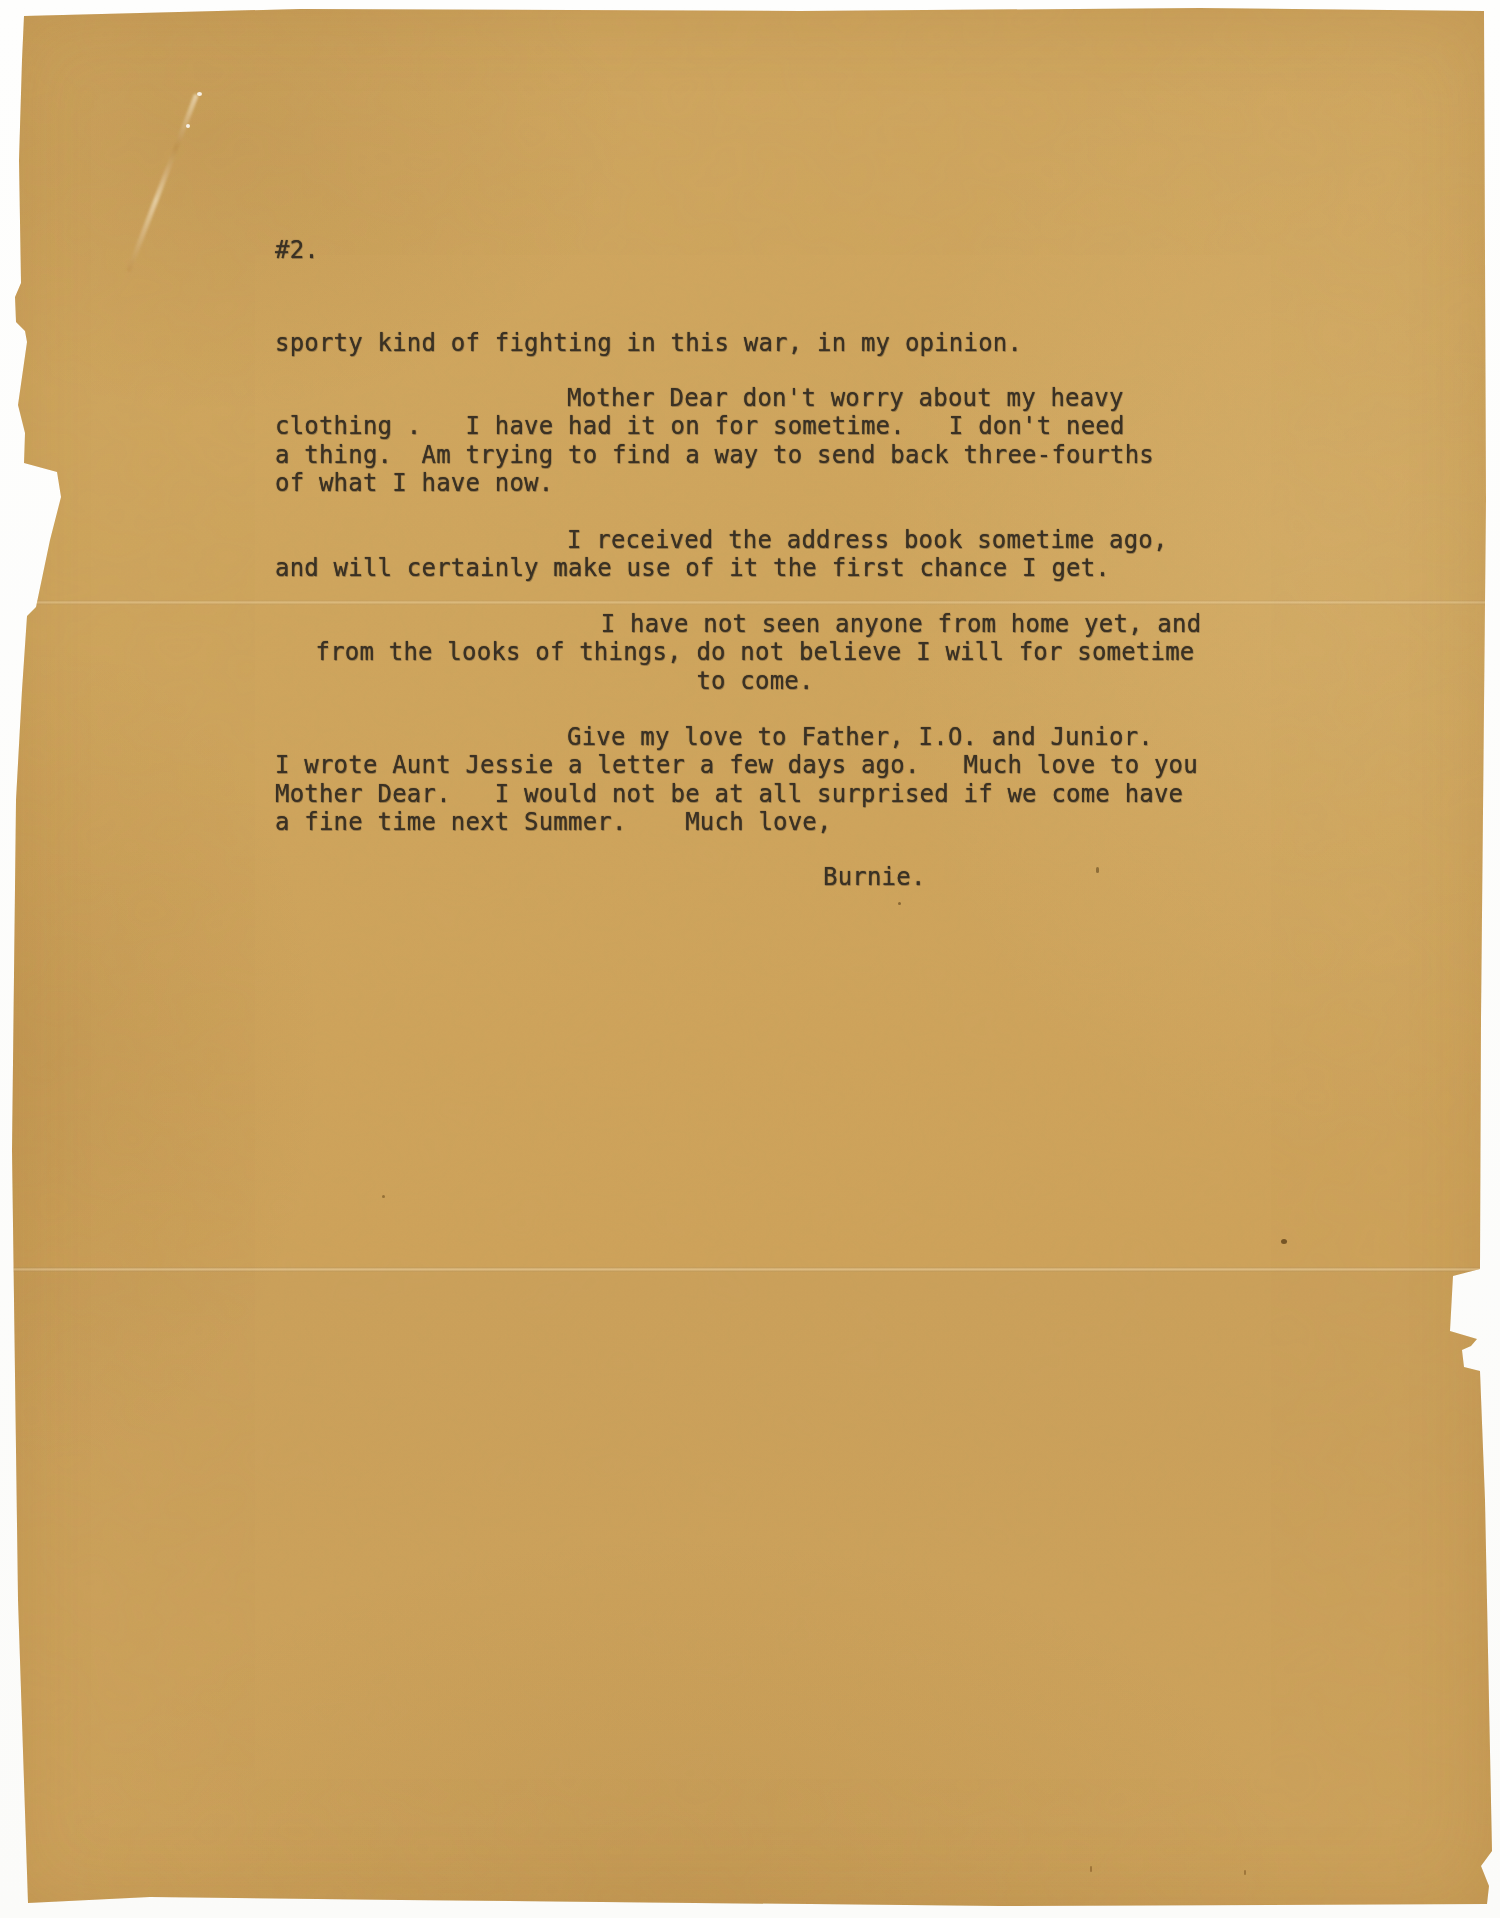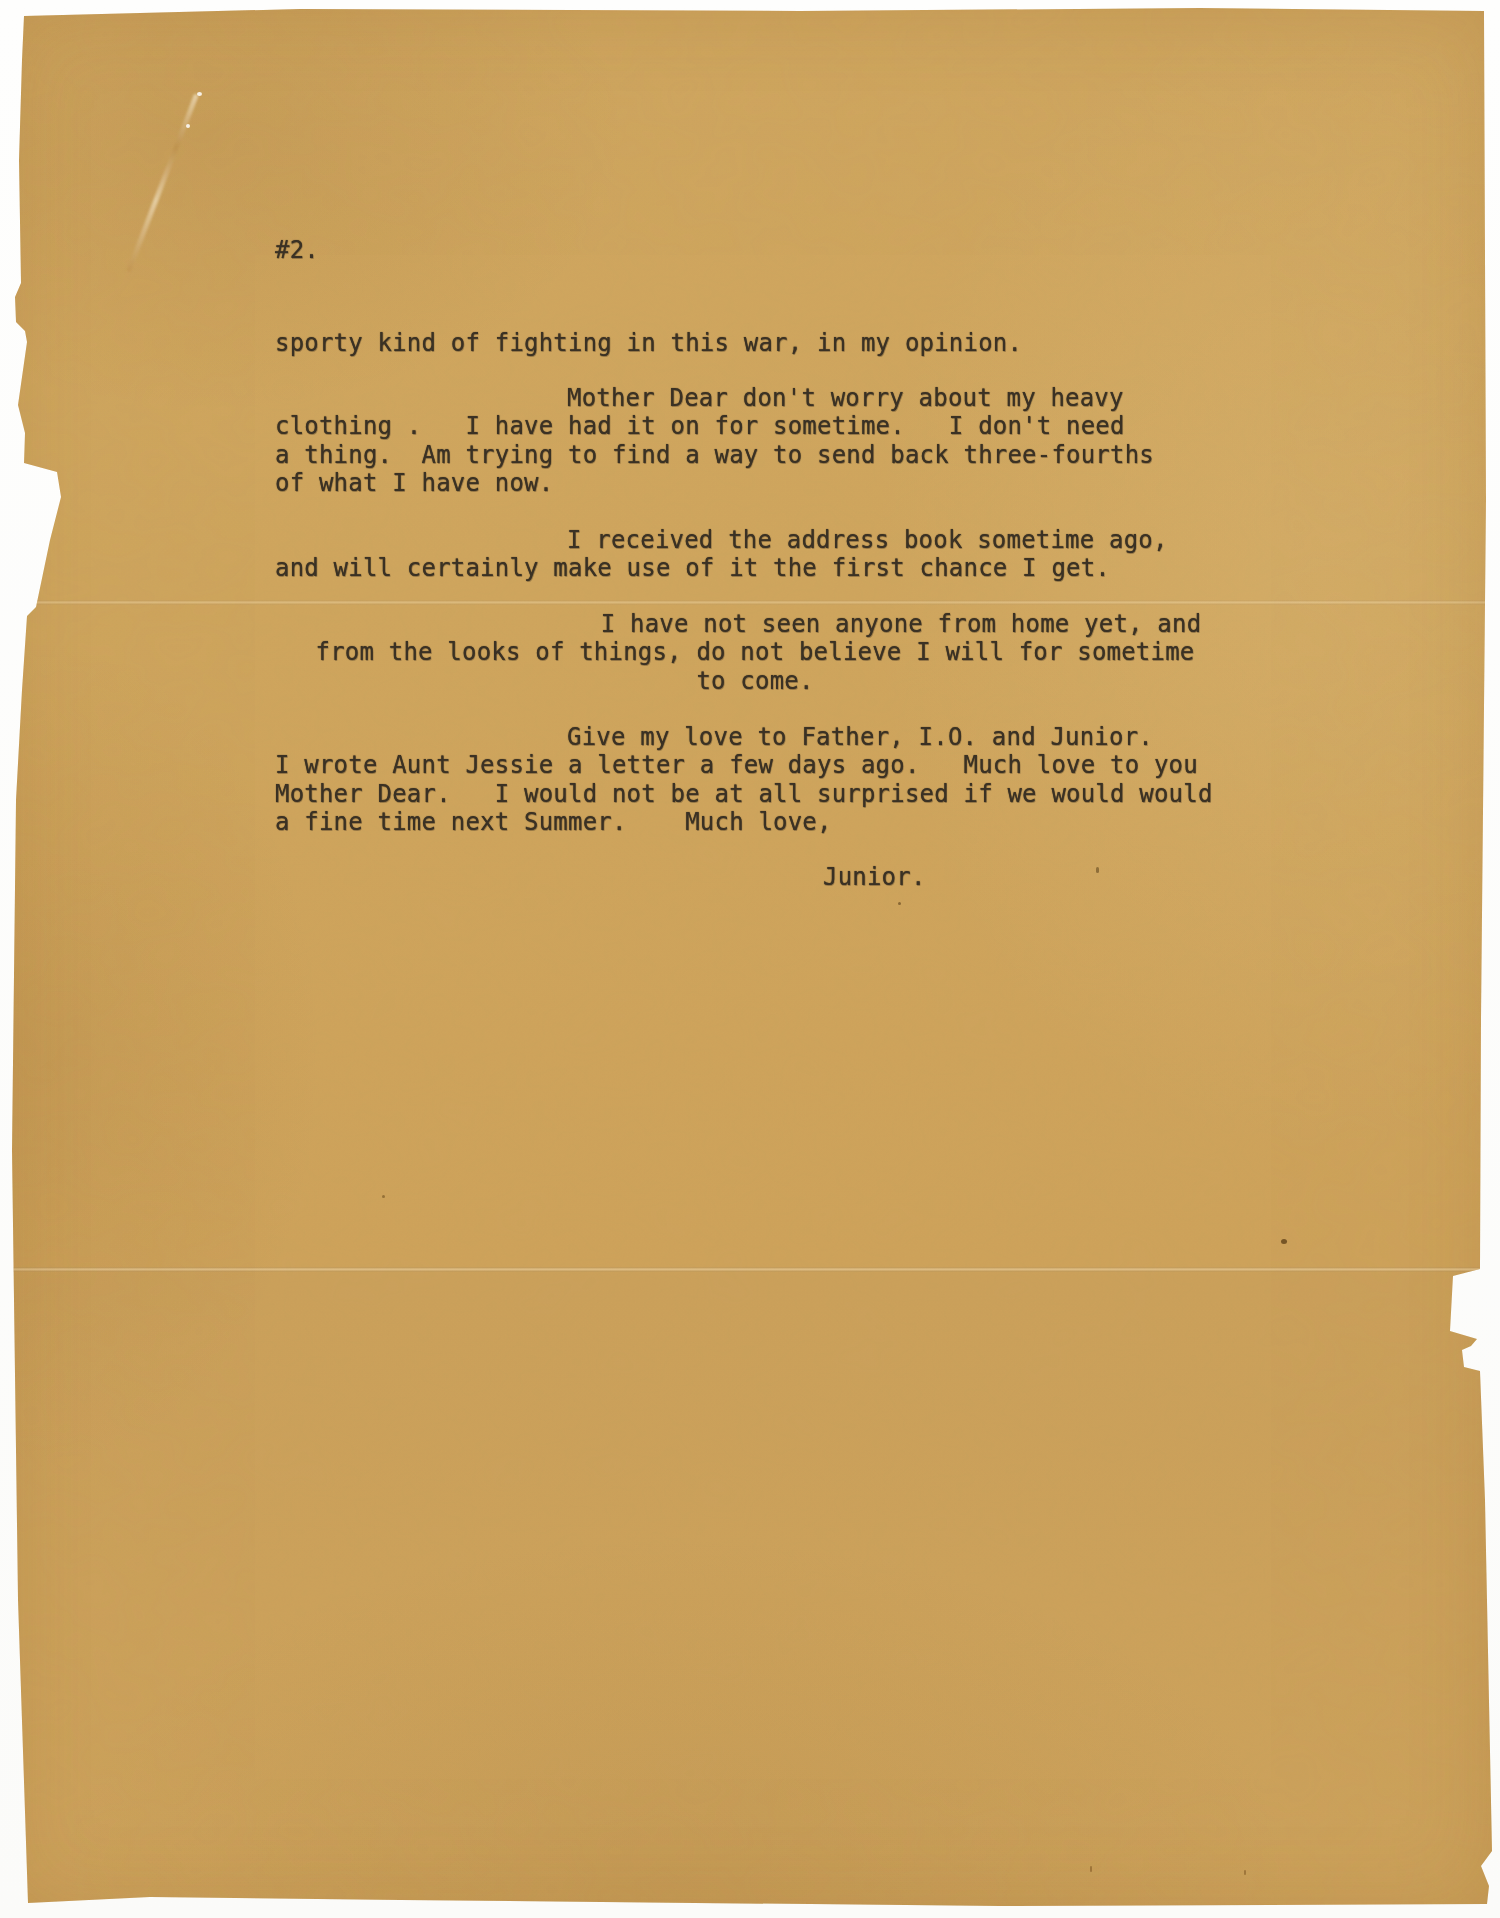--- a/index.html
+++ b/index.html
@@ -158,19 +158,19 @@
 clothing .   I have had it on for sometime.   I don't need
 a thing.  Am trying to find a way to send back three-fourths
 of what I have now.</div>
 
     <div class="typed para-3 indented">I have not seen anyone from home yet, and
 from the looks of things, do not believe I will for sometime
 to come.</div>
 
     <div class="typed para-4 indented">Give my love to Father, I.O. and Junior.
 I wrote Aunt Jessie a letter a few days ago.   Much love to you
-Mother Dear.   I would not be at all surprised if we would would
+Mother Dear.   I would not be at all surprised if we come have
 a fine time next Summer.    Much love,</div>
 
-    <div class="typed signature">Junior.</div>
+    <div class="typed signature">Burnie.</div>
 
   </div>
 </div>
 
 </body></html>

